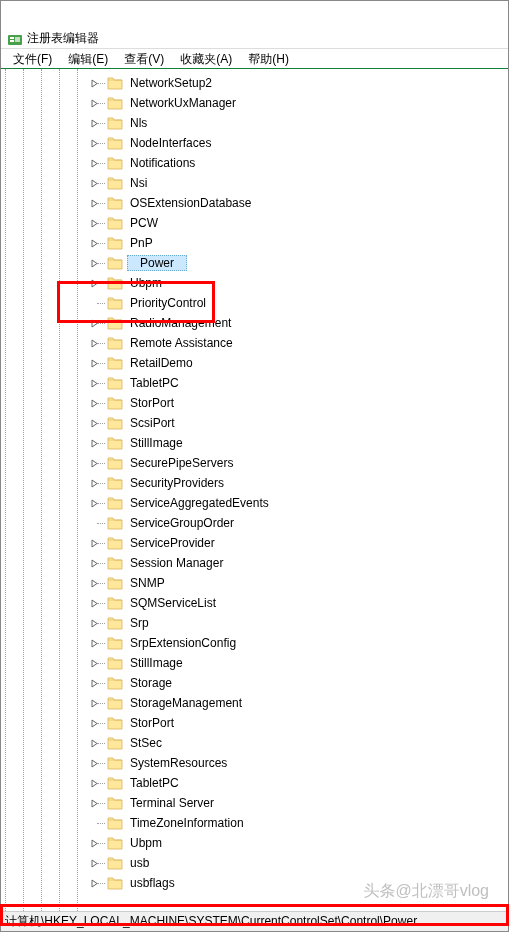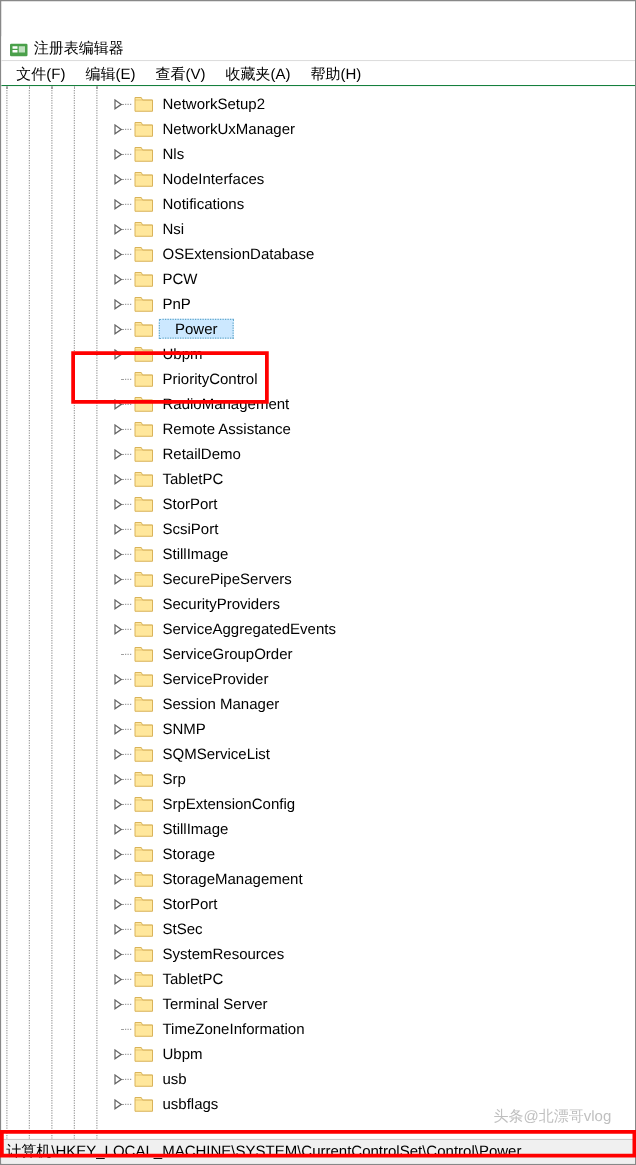--- a/index.html
+++ b/index.html
@@ -15,21 +15,21 @@
     .tree-item { display: flex; align-items: center; height: 20px; position: relative; padding-left: 86px; }
     .tree-item::before { content: ""; position: absolute; left: 76px; top: 10px; width: 8px; border-top: 1px dotted #a0a0a0; }
     .expander { position: absolute; left: 68px; top: 5px; width: 11px; height: 11px; display: flex; align-items: center; justify-content: center; cursor: pointer; }
     .expander svg { width: 9px; height: 9px; }
     .folder-icon { width: 16px; height: 14px; margin-right: 4px; display: inline-flex; }
     .item-label { padding: 1px 3px; white-space: nowrap; }
     .item-label.selected { background: #cce8ff; border: 1px dotted #66aacc; padding: 0 12px; }
     .highlight-box-1 { position: absolute; border: 3px solid #ff0000; pointer-events: none; left: 56px; top: 212px; width: 158px; height: 42px; z-index: 10; }
     .highlight-box-2 { position: absolute; border: 3px solid #ff0000; pointer-events: none; left: 0; top: 904px; width: 509px; height: 22px; z-index: 10; }
     .statusbar { height: 20px; border-top: 1px solid #ccc; display: flex; align-items: center; padding: 0 4px; background: #f0f0f0; white-space: nowrap; overflow: hidden; }
-    .watermark { position: absolute; right: 20px; bottom: 30px; color: rgba(128,128,128,0.5); font-size: 12px; pointer-events: none; z-index: 5; }
+    .watermark { position: absolute; right: 20px; bottom: 30px; color: rgba(128,128,128,0.5); font-size: 16px; pointer-events: none; z-index: 5; }
   </style>
 </head>
 <body>
 
 <div class="titlebar">
   <span class="titlebar-icon">
     <svg viewBox="0 0 16 16">
         <rect x="1" y="4" width="14" height="10" fill="#4aa04a" rx="1"></rect>
         <rect x="3" y="6" width="4" height="2" fill="#fff"></rect>
         <rect x="3" y="9" width="4" height="2" fill="#fff"></rect>

